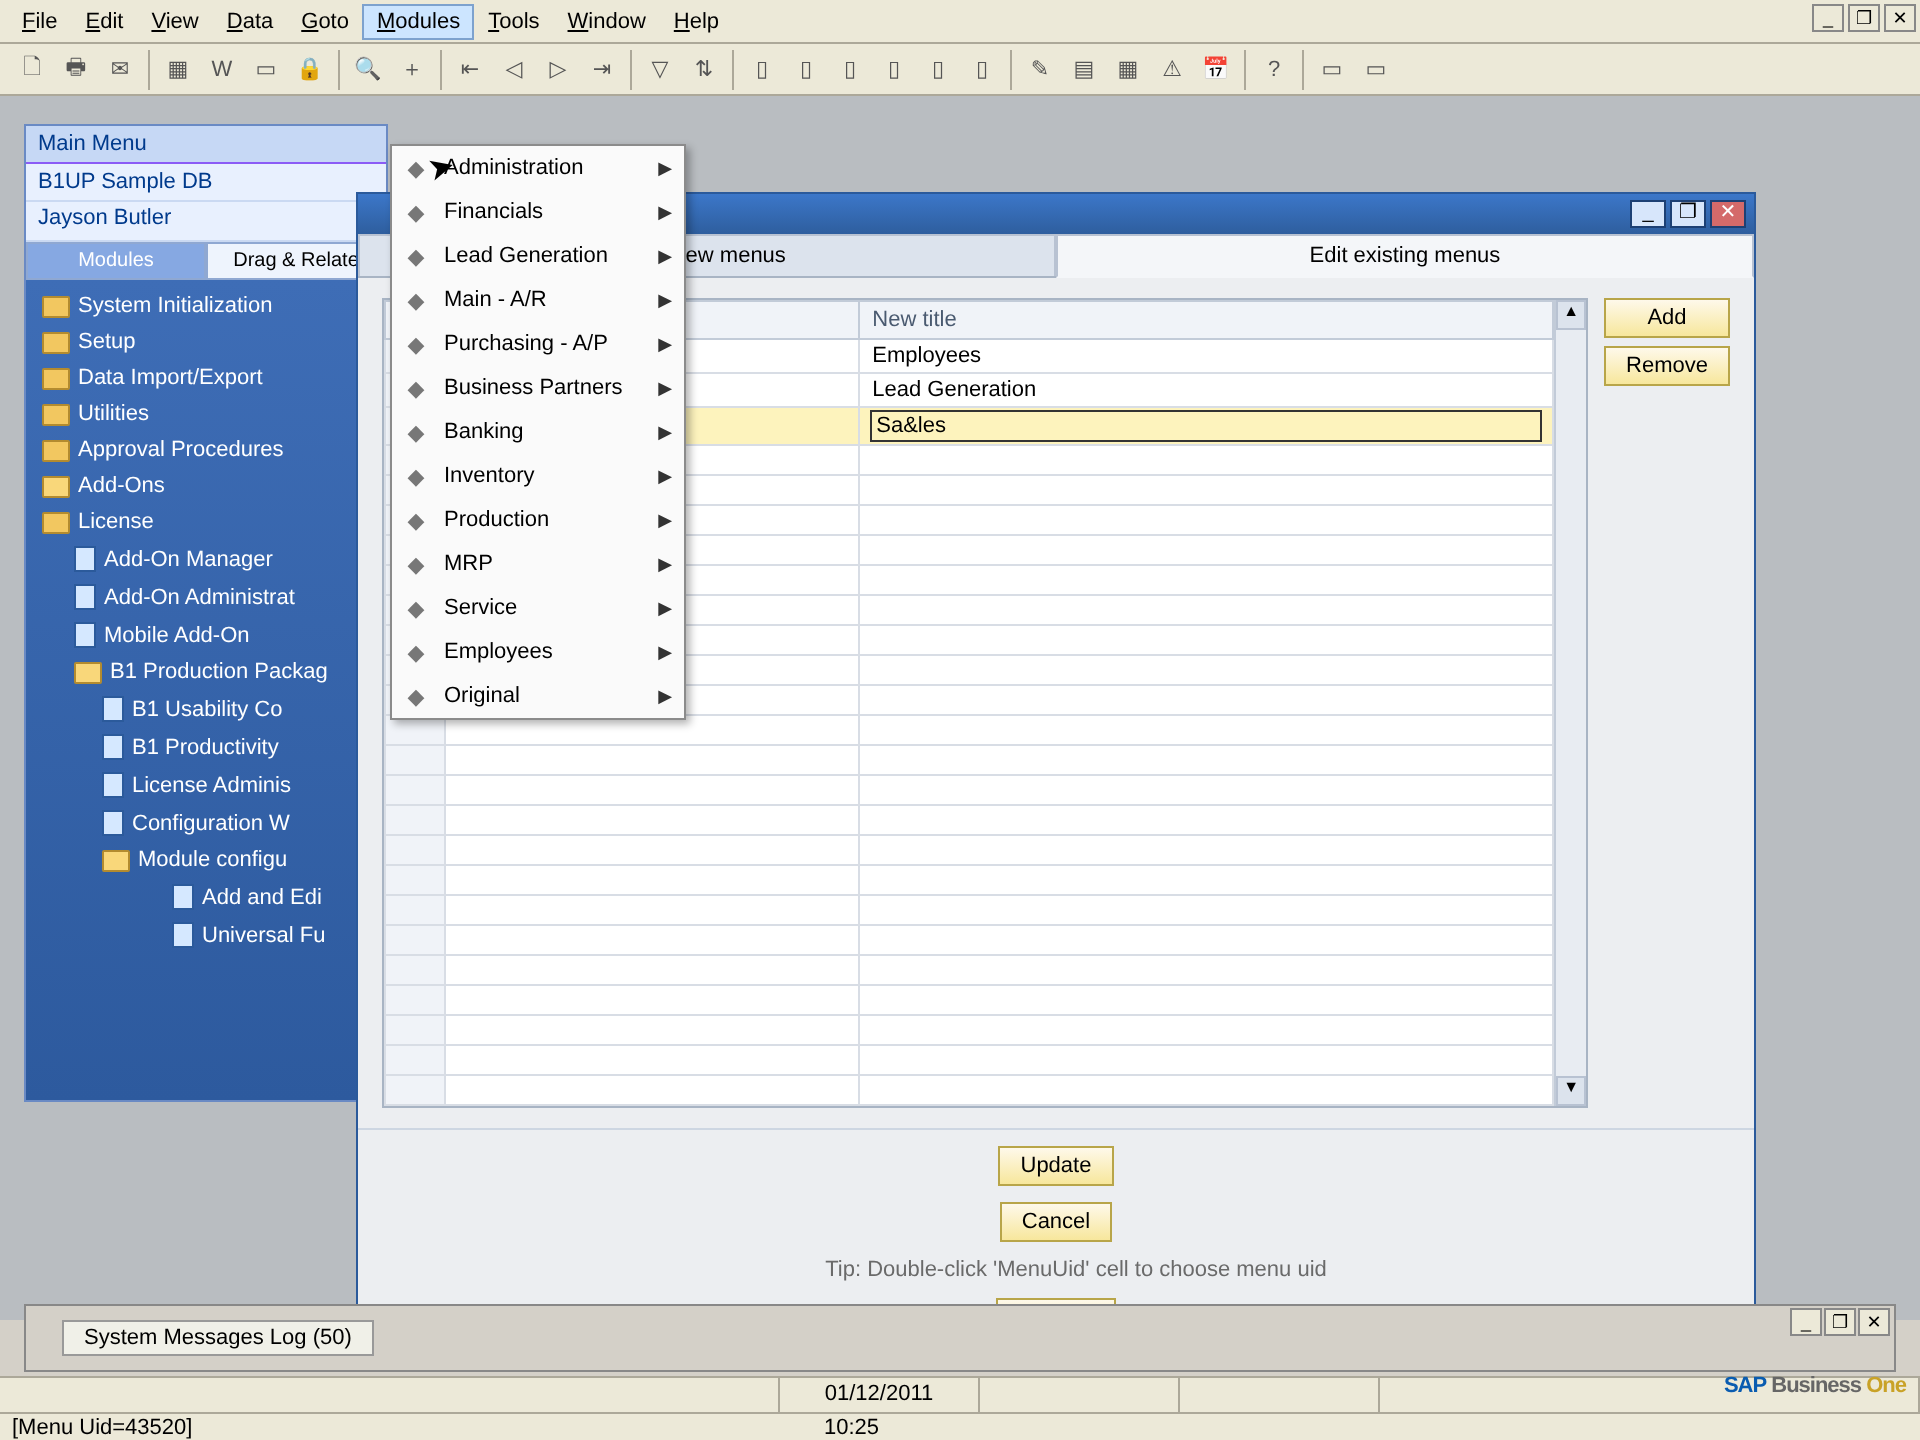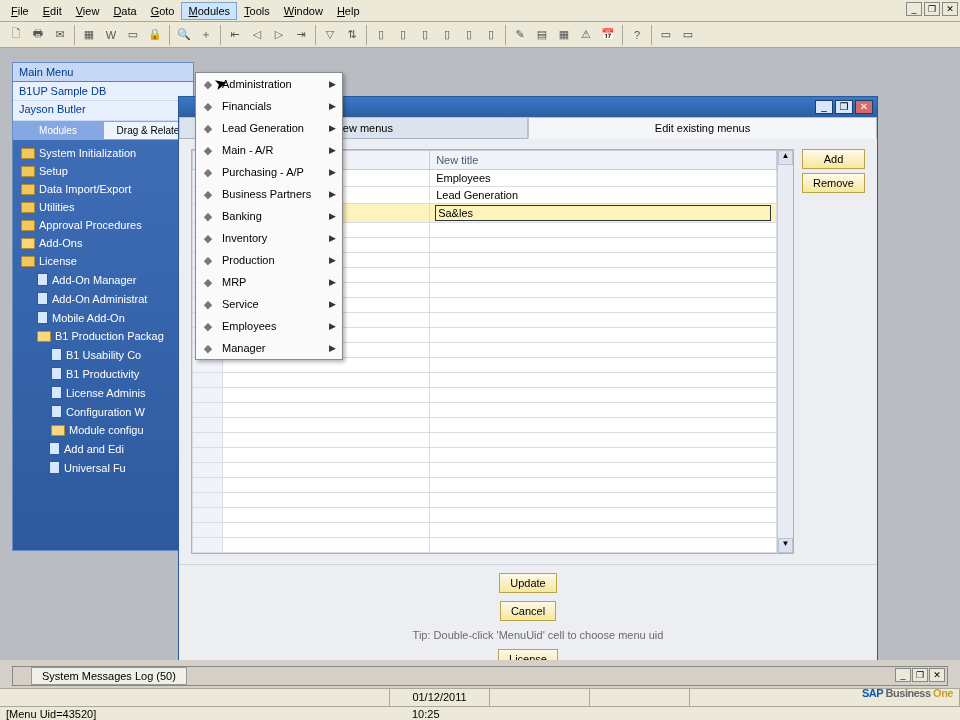--- a/index.html
+++ b/index.html
@@ -27,21 +27,21 @@
 .mainmenu-sub { background: #e8f0fe; padding: 3px 6px; font-size: 11px; color: #003a8c; border-bottom: 1px solid #cad9f2; }
 .mainmenu-sub2 { background: #e8f0fe; padding: 2px 6px 5px; font-size: 11px; color: #003a8c; border-bottom: 1px solid #cad9f2; }
 .mm-tabs { display: flex; background: #dbe8fb; }
 .mm-tab { flex: 1; padding: 3px 4px; text-align: center; border: 1px solid #8fa8d2; background: #eef4fd; font-size: 10px; cursor: pointer; }
 .mm-tab.active { background: #86a8e2; color: #fff; }
 .mm-tree { background: linear-gradient(#3e6db6, #2d5a9e); padding: 4px 0; color: #fff; min-height: 410px; }
 .tree-item { display: flex; align-items: center; gap: 4px; padding: 3px 4px; white-space: nowrap; overflow: hidden; cursor: pointer; }
 .tree-item.l1 { padding-left: 8px; }
 .tree-item.l2 { padding-left: 24px; }
 .tree-item.l3 { padding-left: 38px; }
-.tree-item.l4 { padding-left: 36px; }
+.tree-item.l4 { padding-left: 73px; }
 .folder-icon { width: 14px; height: 11px; background: #f2c760; border: 1px solid #b38b2f; border-radius: 1px; flex-shrink: 0; }
 .folder-icon.open { background: #f9d77a; }
 .doc-icon { width: 11px; height: 13px; background: #d5e8ff; border: 1px solid #2b5a9b; flex-shrink: 0; }
 
 
 .dropdown { position: absolute; left: 195px; top: 24px; width: 148px; background: #fafafa; border: 1px solid #8b8b8b; box-shadow: 2px 2px 4px rgba(0,0,0,0.3); z-index: 100; }
 .dd-item { display: flex; align-items: center; gap: 6px; padding: 3px 6px 3px 4px; cursor: pointer; position: relative; }
 .dd-icon { width: 16px; height: 16px; display: flex; align-items: center; justify-content: center; color: #777; flex-shrink: 0; }
 .dd-label { flex: 1; }
 .dd-arrow { color: #333; font-size: 9px; }
@@ -68,21 +68,21 @@
 .scroll-down { position: absolute; bottom: 0; left: 0; right: 0; }
 .side-btns { display: flex; flex-direction: column; gap: 4px; }
 .sap-btn { background: linear-gradient(#fef9ea, #f7e79c); border: 1px solid #b8a549; padding: 3px 10px; min-width: 54px; text-align: center; cursor: pointer; }
 .config-footer { display: flex; align-items: center; padding: 8px 12px; gap: 8px; border-top: 1px solid #cdd6e2; flex-direction: column; }
 .footer-tip { flex: 1; color: #6a6a6a; padding-left: 20px; }
 
 
 .cursor-arrow { position: absolute; left: 214px; top: 26px; z-index: 200; pointer-events: none; font-size: 16px; color: #000; transform: rotate(-15deg); }
 
 
-.syslog { position: absolute; left: 12px; bottom: 34px; right: 12px; height: 20px; background: #d4d0c8; border: 1px solid #888; display: flex; align-items: center; }
+.syslog { position: absolute; left: 12px; bottom: 34px; right: 12px; height: 34px; background: #d4d0c8; border: 1px solid #888; display: flex; align-items: center; }
 .syslog-tab { background: #f0f0e8; border: 1px solid #999; padding: 2px 10px; margin-left: 18px; font-size: 11px; }
 .syslog-ctrl { position: absolute; right: 2px; top: 1px; display: flex; gap: 1px; }
 .statusbar { position: absolute; left: 0; bottom: 14px; right: 0; height: 18px; background: #ece9d8; border-top: 1px solid #aca899; display: flex; }
 .status-cell { border-right: 1px solid #aca899; padding: 2px 8px; min-width: 100px; }
 .status-cell.date { text-align: center; }
 .status-cell.wide { flex: 1; position: relative; }
 .sap-logo { position: absolute; right: 6px; top: -2px; font-weight: bold; color: #666; letter-spacing: -0.5px; }
 .sap-logo b { color: #0a5cb0; }
 .statusbar2 { position: absolute; left: 0; bottom: 0; right: 0; height: 14px; background: #ece9d8; border-top: 1px solid #aca899; padding: 0 6px; font-size: 10px; line-height: 14px; }
 </style>
@@ -457,21 +457,21 @@
         <span class="dd-label">Service</span>
         <span class="dd-arrow">▶</span>
       </div>
       <div class="dd-item">
         <span class="dd-icon">◆</span>
         <span class="dd-label">Employees</span>
         <span class="dd-arrow">▶</span>
       </div>
       <div class="dd-item">
         <span class="dd-icon">◆</span>
-        <span class="dd-label">Manager</span>
+        <span class="dd-label">Original</span>
         <span class="dd-arrow">▶</span>
       </div>
     </div>
 
   <div class="cursor-arrow">➤</div>
 </div>
 
 <div class="syslog">
   <div class="syslog-tab">System Messages Log (50)</div>
   <div class="syslog-ctrl">

